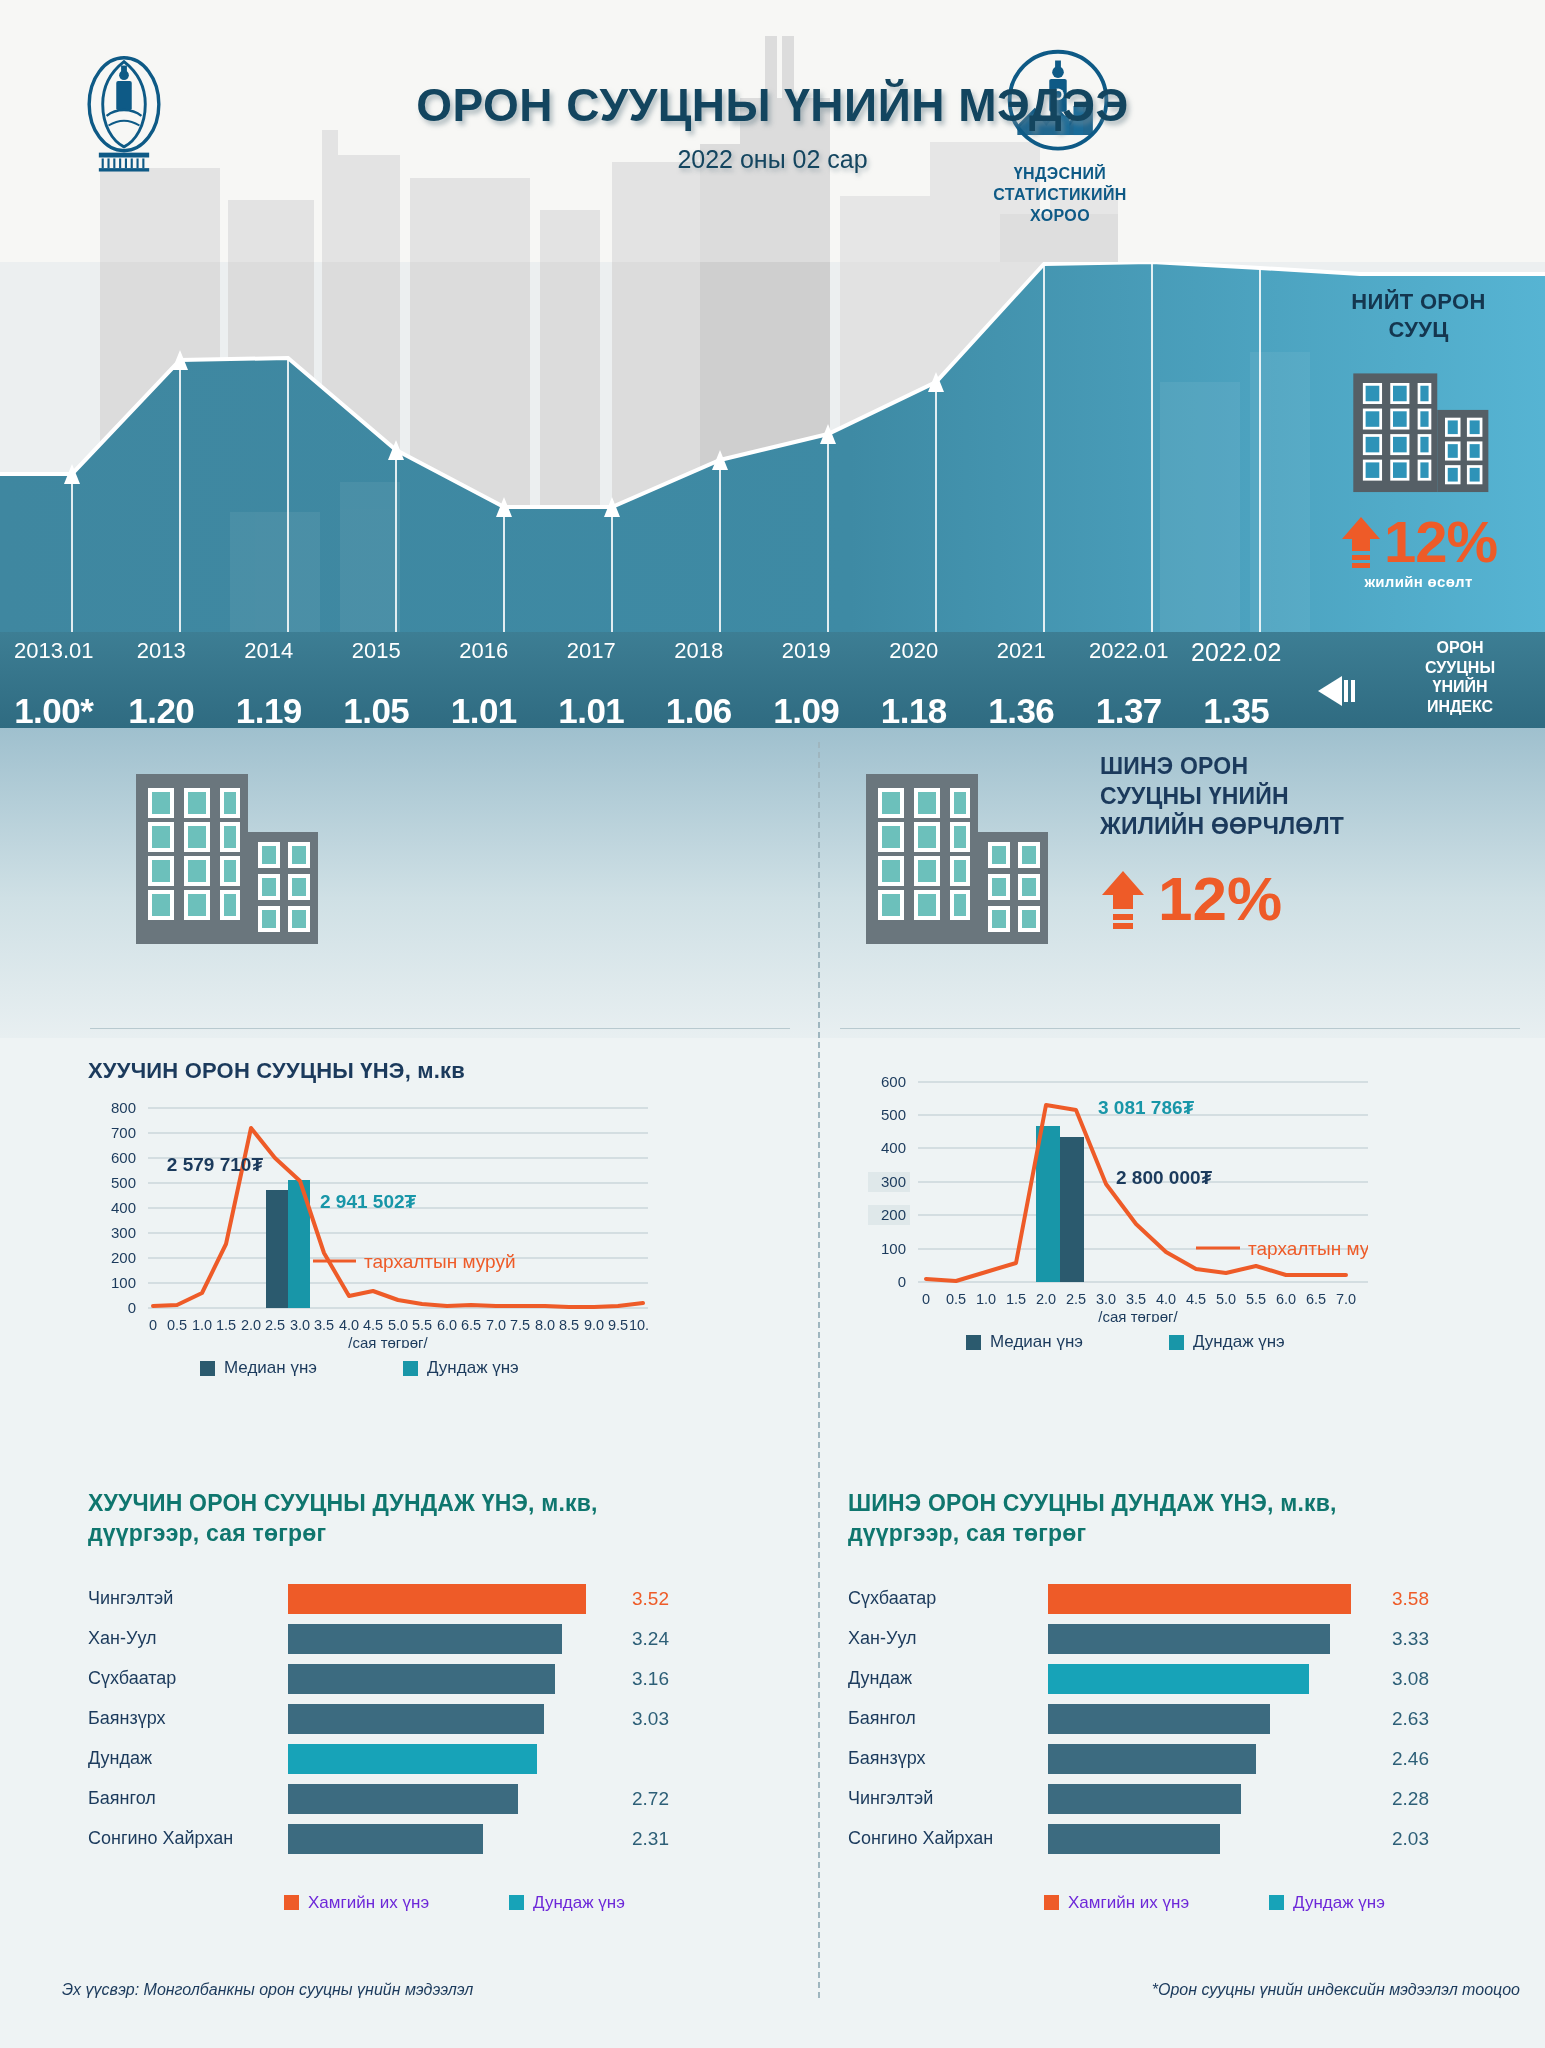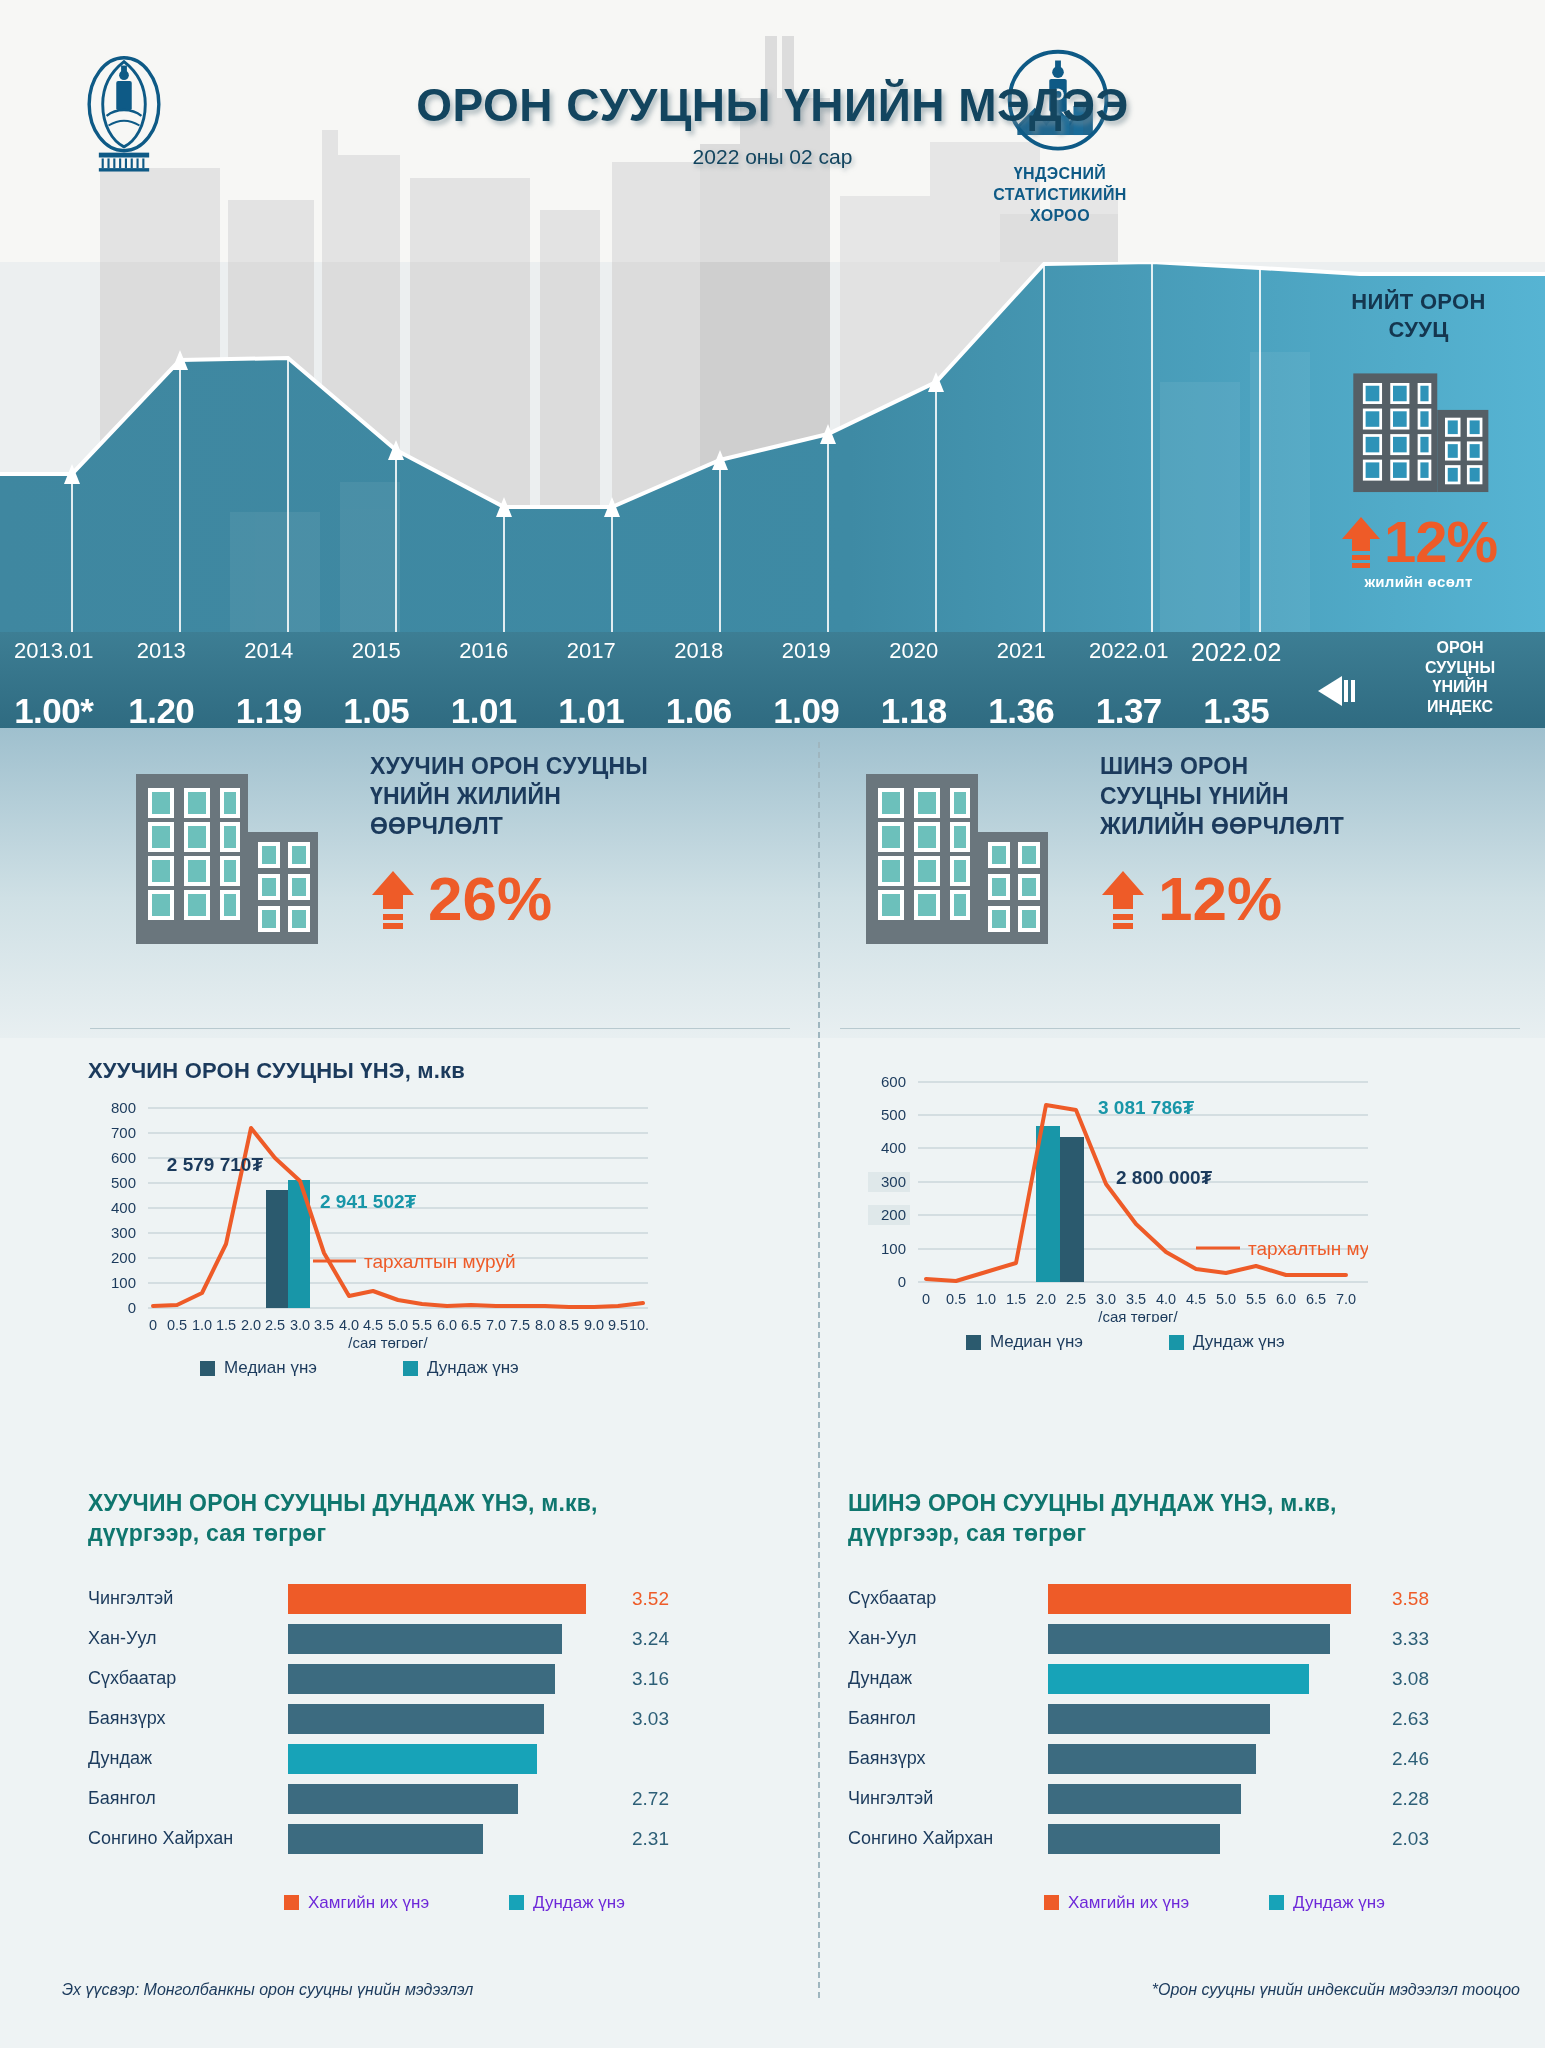--- a/index.html
+++ b/index.html
@@ -22,21 +22,21 @@
 
   .logo-left { position:absolute; left:72px; top:52px; width:104px; height:120px; }
   .logo-right { position:absolute; left:1002px; top:46px; width:112px; height:120px; }
 
   .title-block { position:absolute; left:0; top:78px; width:1545px; text-align:center; }
   .main-title {
     font-size:46px; font-weight:bold; color:#13455f; letter-spacing:.5px;
     text-shadow: 3px 4px 5px rgba(120,140,150,.55);
   }
   .sub-title {
-    margin-top:13px; font-size:21px; color:#13455f; font-weight:normal;
+    margin-top:13px; font-size:25px; color:#13455f; font-weight:normal;
     text-shadow: 2px 3px 4px rgba(120,140,150,.5);
   }
   .nso-label {
     position:absolute; left:940px; top:163px; width:240px; text-align:center;
     font-size:16px; font-weight:bold; color:#0e5a86; line-height:1.32; letter-spacing:.4px;
   }
 
   
   .hero {
     position:absolute; left:0; top:262px; width:1545px; height:370px;
@@ -391,35 +391,20 @@
             <rect x="56" y="132" width="22" height="26"></rect>
             <rect x="92" y="132" width="16" height="26"></rect>
           <rect x="130" y="84" width="18" height="22"></rect>
             <rect x="160" y="84" width="18" height="22"></rect>
           <rect x="130" y="116" width="18" height="22"></rect>
             <rect x="160" y="116" width="18" height="22"></rect>
           <rect x="130" y="148" width="18" height="22"></rect>
             <rect x="160" y="148" width="18" height="22"></rect>
         </g>
       </svg>
-      <div class="stat-text">
-        <div class="stat-title">
-          <div>ХУУЧИН ОРОН СУУЦНЫ</div>
-          <div>ҮНИЙН ЖИЛИЙН</div>
-          <div>ӨӨРЧЛӨЛТ</div>
-        </div>
-        <div class="stat-pct-row">
-          <svg width="46" height="60" viewBox="0 0 46 60">
-            <polygon points="23,2 44,26 33,26 33,40 13,40 13,26 2,26" fill="#ee5b28"></polygon>
-            <rect x="13" y="45" width="20" height="6" fill="#ee5b28"></rect>
-            <rect x="13" y="54" width="20" height="6" fill="#ee5b28"></rect>
-          </svg>
-          <span class="stat-pct">26%</span>
-        </div>
-      </div>
     </div>
 
     <div class="stat-block stat-right">
       <svg class="bldg-icon-stat" viewBox="0 0 200 200">
         <rect x="6" y="14" width="112" height="170" fill="#6a767d"></rect>
         <rect x="118" y="72" width="70" height="112" fill="#6a767d"></rect>
         <g fill="#6cc0bb" stroke="#ffffff" stroke-width="4">
           <rect x="20" y="30" width="22" height="26"></rect>
             <rect x="56" y="30" width="22" height="26"></rect>
             <rect x="92" y="30" width="16" height="26"></rect>

